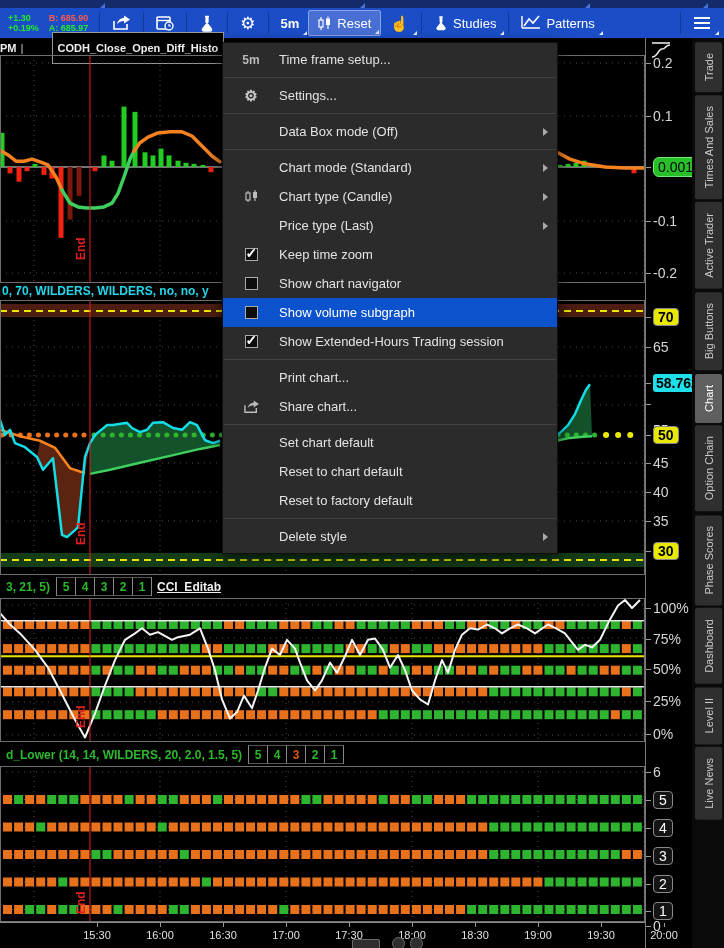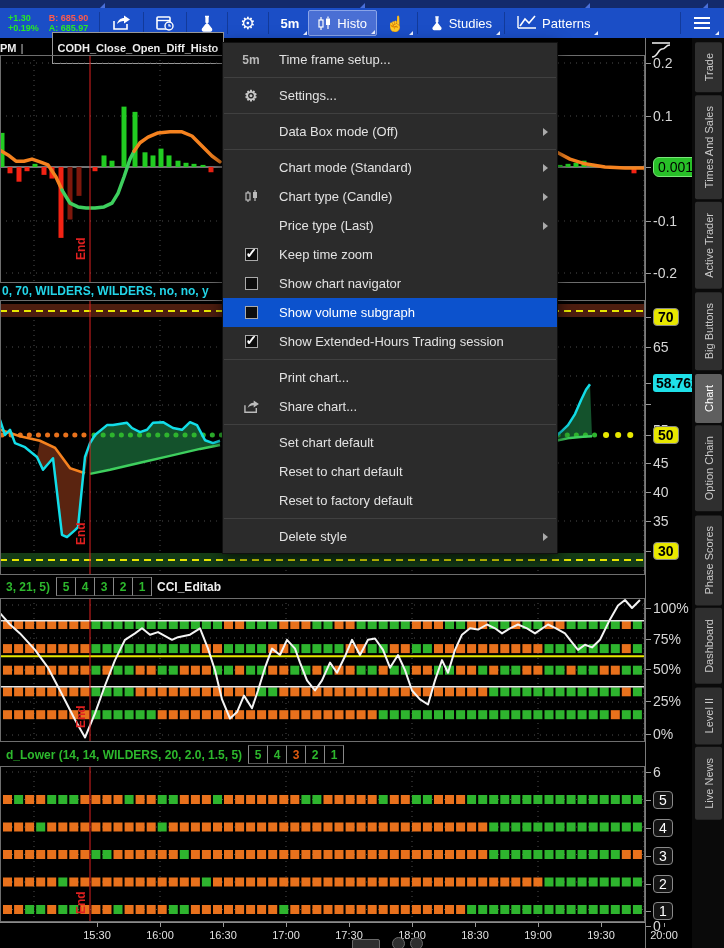--- a/index.html
+++ b/index.html
@@ -32,21 +32,21 @@
   .hdr1{position:absolute;left:0;top:40px;height:16px;display:flex;align-items:center;gap:4px;
         color:#eee;font-size:11px;font-weight:bold;}
   .htab{border:1px solid #999;padding:8px 5px;height:14px;display:flex;align-items:center;background:#000;margin-left:24px;}
   .hdr2{position:absolute;left:2px;top:284px;color:#23d5e8;font-size:12px;font-weight:bold;white-space:nowrap;}
   .hrow{position:absolute;left:0;display:flex;align-items:stretch;height:19px;font-size:12px;font-weight:bold;
         color:#2db82d;background:#000;}
   .hrow .txt{display:flex;align-items:center;padding:0 6px;}
   .hcell{display:flex;align-items:center;justify-content:center;min-width:18px;
          border-left:1px solid #888;border-top:1px solid #555;border-bottom:1px solid #555;}
   .hcell:last-child{border-right:1px solid #888;}
-  .hwhite{color:#eee;border-left:1px solid #888;display:flex;align-items:center;padding:0 5px;}
+  .hwhite{color:#eee;border-left:1px solid #888;display:flex;align-items:center;padding:0 5px;text-decoration:underline;}
   .axis{position:absolute;left:645px;top:38px;width:47px;bottom:0;background:#000;border-left:1px solid #7a7a7a;}
   .ax{position:absolute;left:7px;transform:translateY(-50%);font-size:14px;color:#d6d6d6;white-space:nowrap;}
   .tick{position:absolute;left:0;width:5px;height:1px;background:#9a9a9a;}
   .b-y{background:#e8e800;color:#000 !important;border-radius:4px;padding:0 4px;font-weight:bold;border:1px solid #888;}
   .b-c{background:#1fe0e8;color:#000 !important;border-radius:3px;padding:1px 3px;font-weight:bold;}
   .b-g{background:#28c028;color:#000 !important;border-radius:6px;padding:1px 4px;border:1px solid #79e879;}
   .b-o{background:#141414;color:#fff !important;border:1px solid #8a8a8a;border-radius:4px;padding:0 5px;}
   .plot{position:absolute;left:0;}
   .plot svg{display:block;}
   .timeaxis{position:absolute;left:0;top:922px;width:645px;height:26px;border-top:1px solid #8a8a8a;}
@@ -128,21 +128,21 @@
       <span style="font-weight:bold">5m</span>
     </div>
     <div class="tbtn active dd">
       <span>
           <svg width="14" height="15" viewBox="0 0 14 15">
             <path d="M3,1 v3 M3,11 v3 M10,0.5 v2 M10,9 v4" stroke="#fff" stroke-width="1.2"></path>
             <rect x="1" y="4" width="4" height="7" fill="none" stroke="#fff" stroke-width="1.2"></rect>
             <rect x="8" y="2.5" width="4" height="6.5" fill="#fff"></rect>
           </svg>
         </span>
-      <span>Histo</span>
+      <span>Reset</span>
     </div>
     <div class="tbtn dd">
       <span class="hand">☝</span>
     </div>
     <div class="tsep"></div>
     <div class="tbtn dd">
       <span>
           <svg width="14" height="16" viewBox="0 0 16 17">
             <path d="M6,1.5 h4 M7,2 v5 L12.5,14 a1.4,1.4 0 0 1 -1.2,2 H4.7 a1.4,1.4 0 0 1 -1.2,-2 L9,7 V2" fill="#fff" stroke="#fff" stroke-width="1.3" stroke-linejoin="round"></path>
           </svg>

